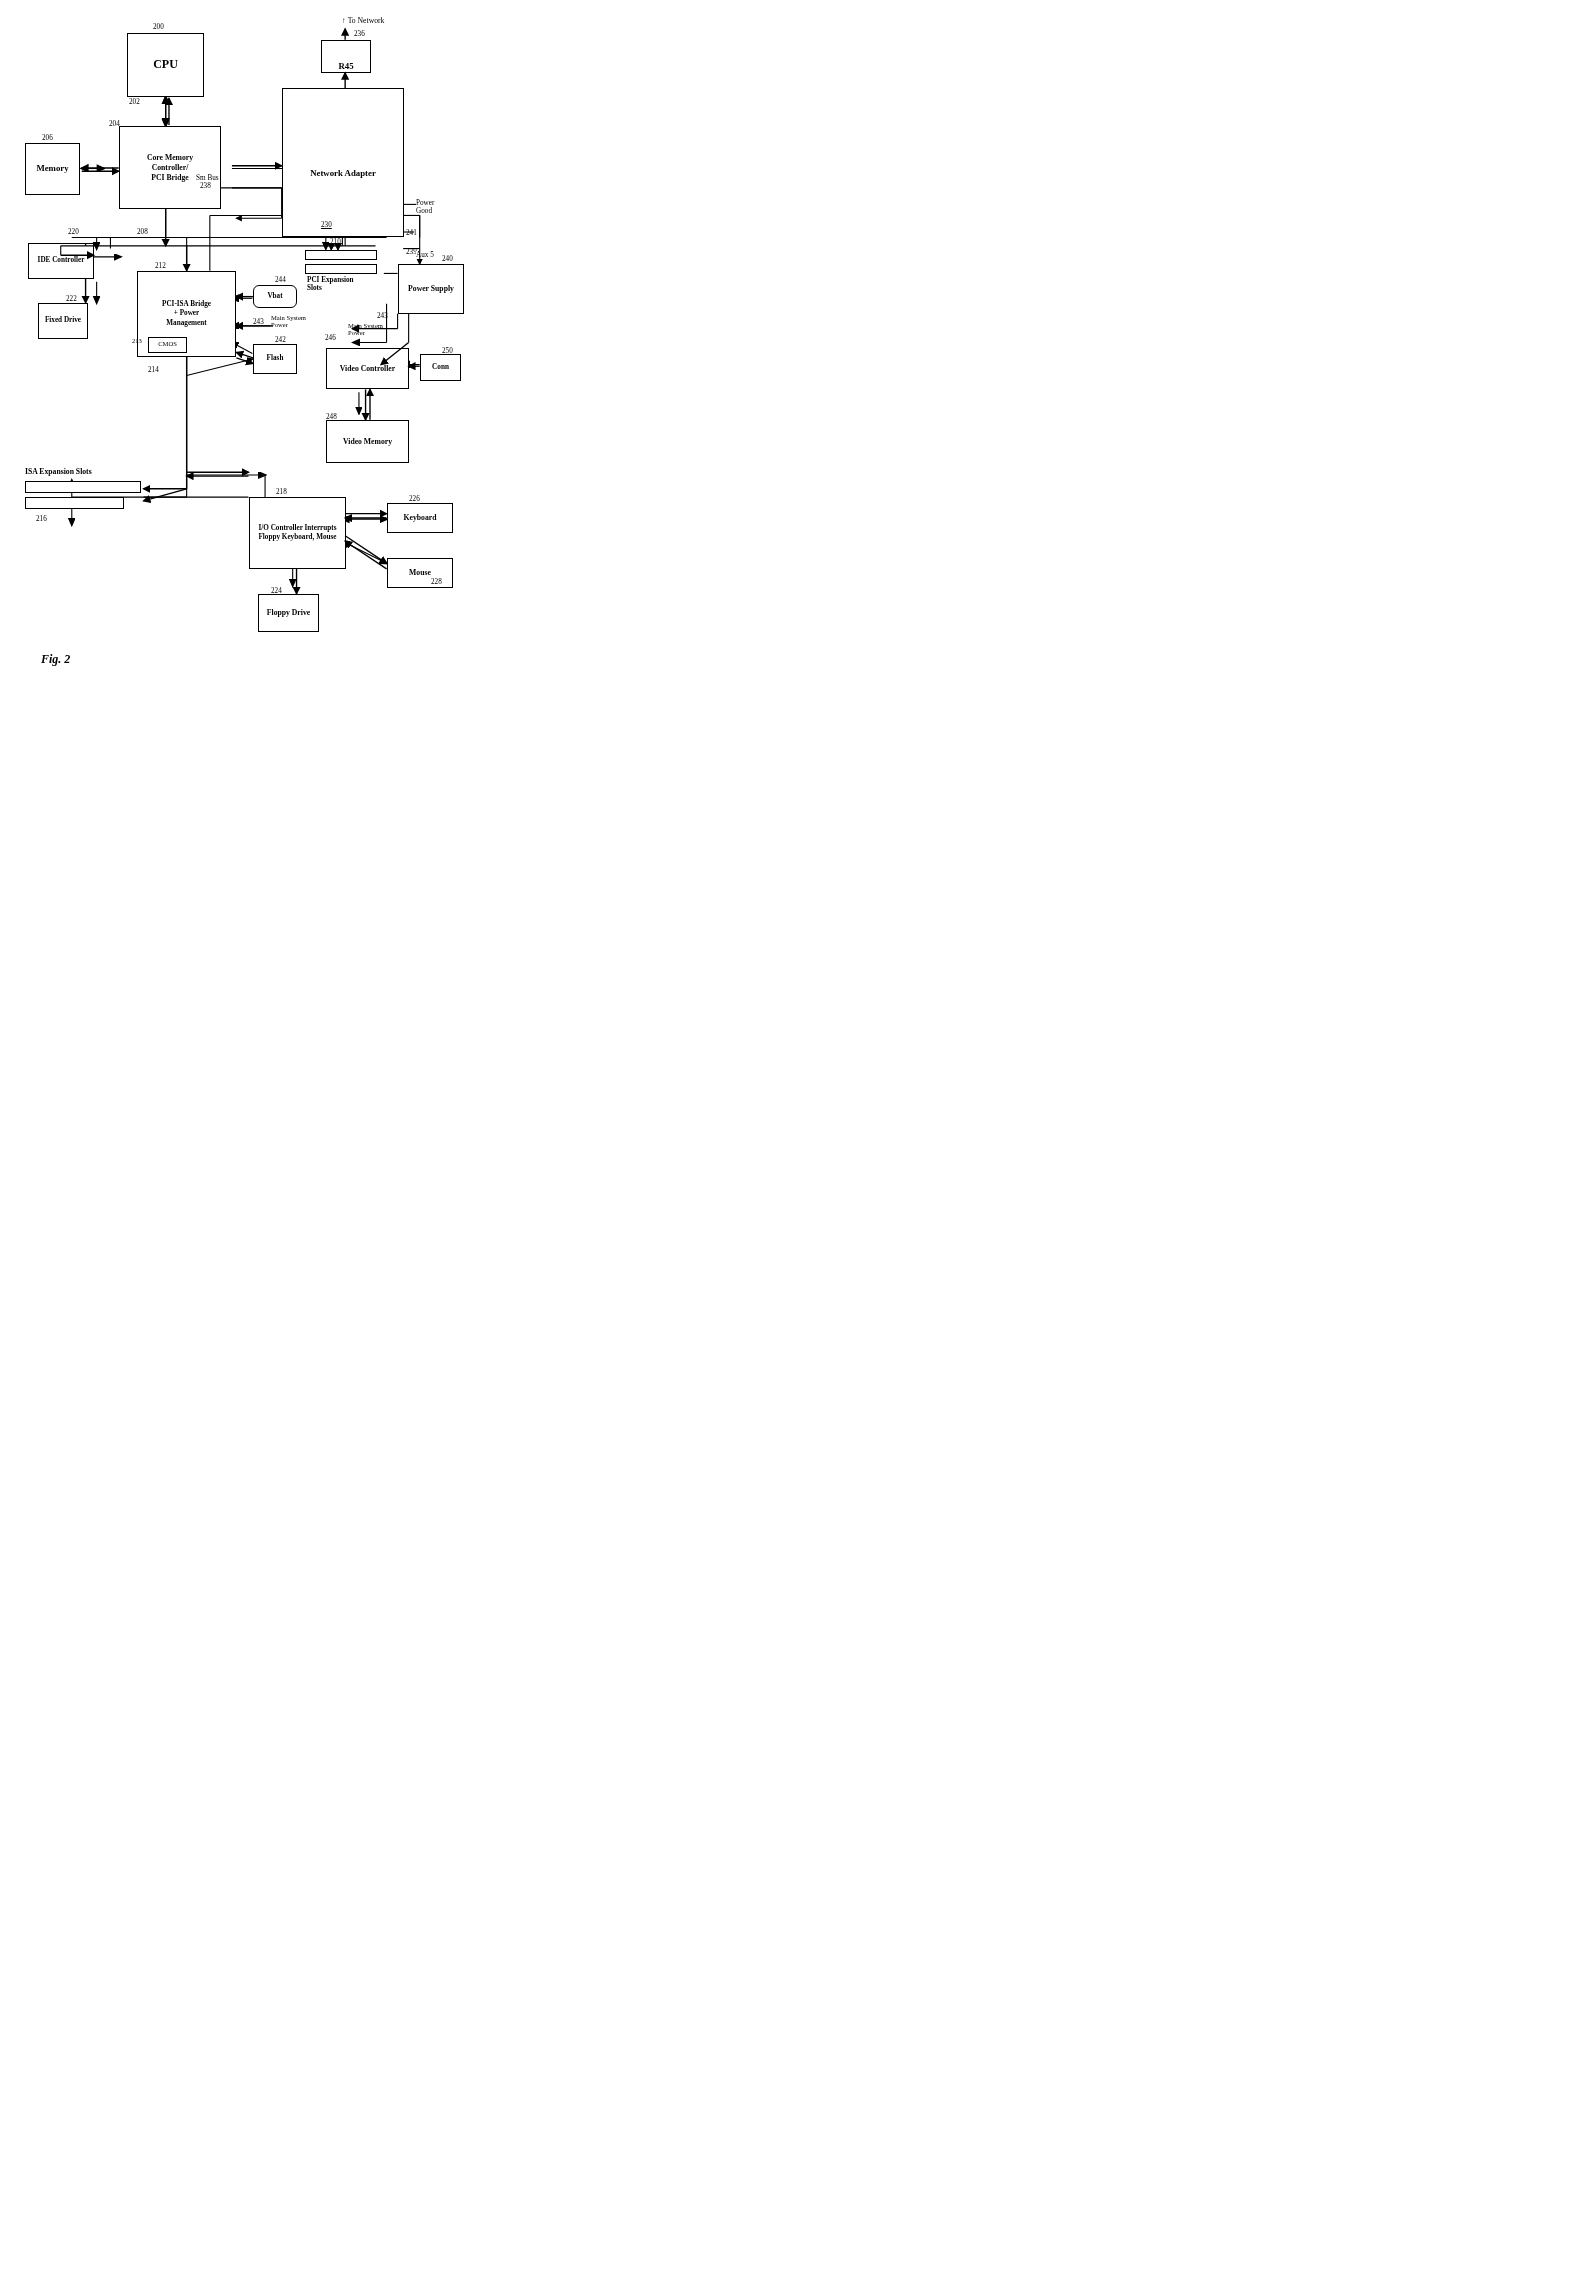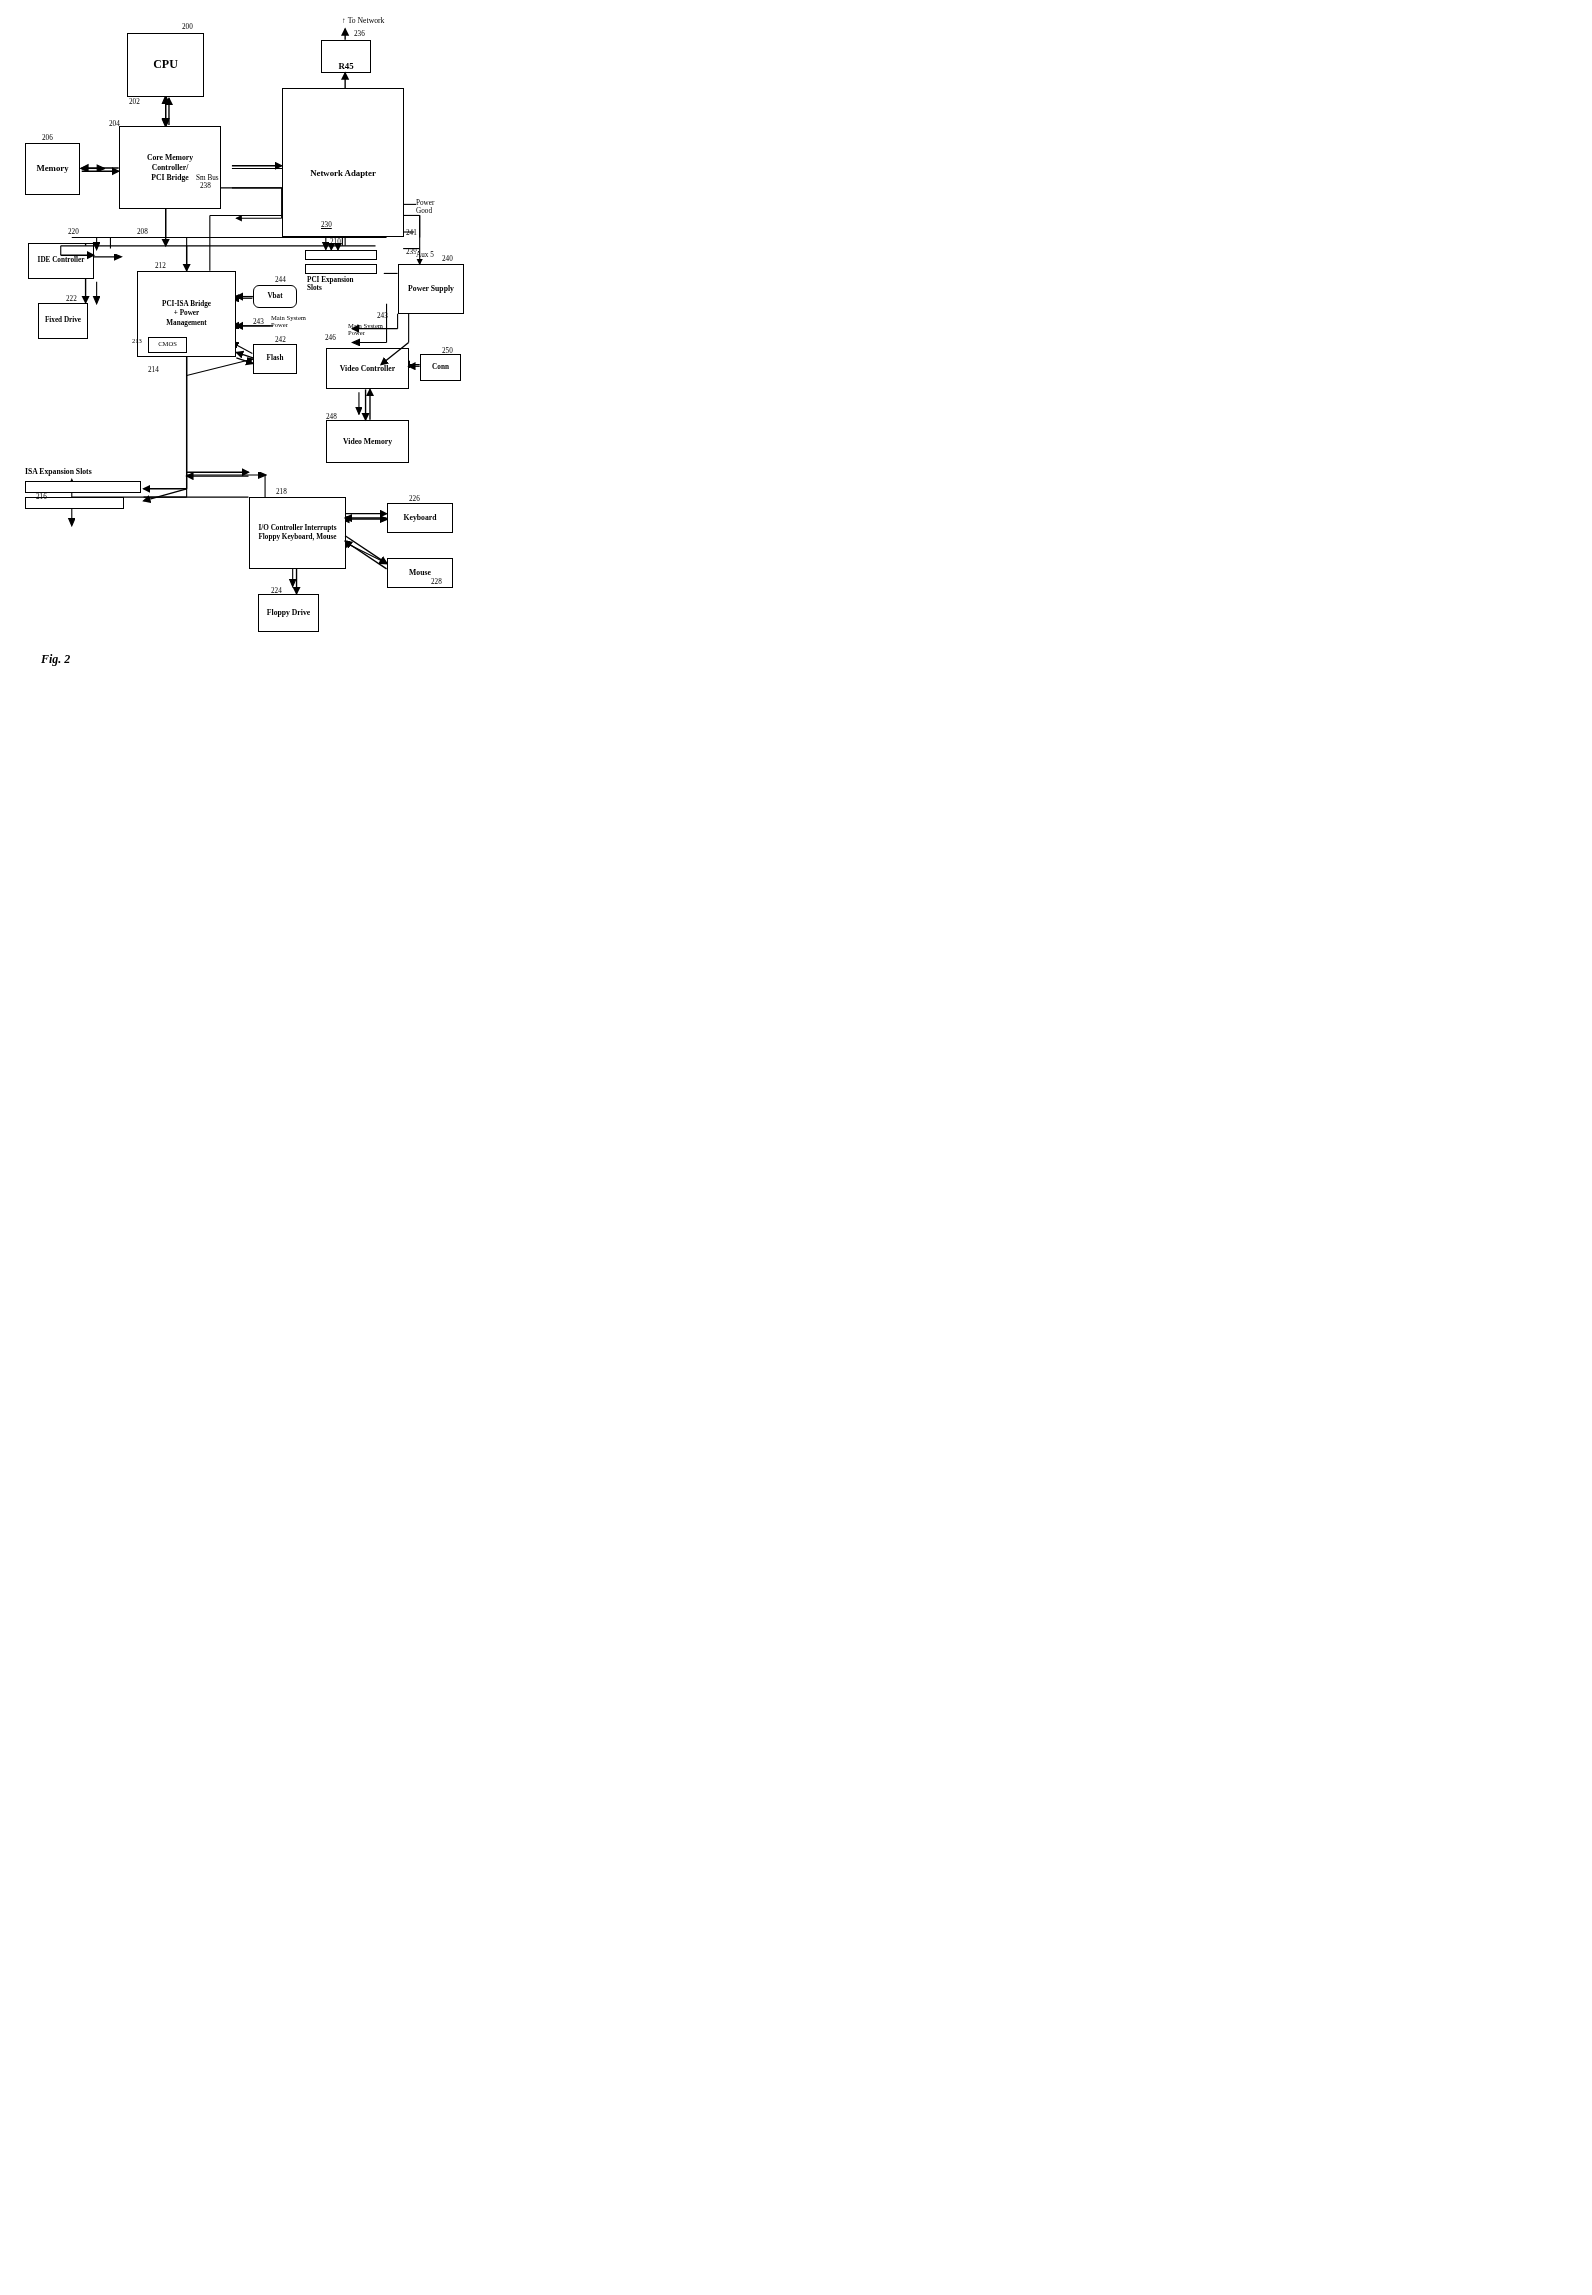--- a/index.html
+++ b/index.html
@@ -173,21 +173,21 @@
     <line x1="620" y1="980" x2="700" y2="1020" marker-end="url(#arrow)" marker-start="url(#arrow-rev)"></line>
 
     <line x1="530" y1="1010" x2="530" y2="1060" marker-end="url(#arrow)"></line>
 
     <line x1="338" y1="860" x2="338" y2="860"></line>
   </svg>
 
   <div class="box" style="left:127px; top:33px; width:77px; height:64px; font-size:12px;">
     <span>CPU</span>
   </div>
-  <span class="ref-num" style="left:182px; top:23px;">200</span>
+  <span class="ref-num" style="left:153px; top:23px;">200</span>
   <span class="ref-num" style="left:129px; top:98px;">202</span>
 
   <div class="box" style="left:119px; top:126px; width:102px; height:83px; font-size:7.7px;">
     <span>Core Memory<br>Controller/<br>PCI Bridge</span>
   </div>
   <span class="ref-num" style="left:109px; top:120px;">204</span>
 
   <div class="box" style="left:25px; top:143px; width:55px; height:52px; font-size:8.8px;">
     <span>Memory</span>
   </div>
@@ -280,21 +280,21 @@
 
   <div class="box" style="left:326px; top:420px; width:83px; height:43px; font-size:7.7px;">
     <span>Video
 Memory</span>
   </div>
   <span class="ref-num" style="left:326px; top:413px;">248</span>
 
   <div class="label" style="left:25px; top:467px; font-size:7.7px; font-weight:bold;">ISA Expansion Slots</div>
   <div class="slot-rect" style="left:25px; top:481px; width:116px;"></div>
   <div class="slot-rect" style="left:25px; top:497px; width:99px;"></div>
-  <span class="ref-num" style="left:36px; top:493px;">216</span>
+  <span class="ref-num" style="left:36px; top:515px;">216</span>
 
   <div class="box" style="left:249px; top:497px; width:97px; height:72px; font-size:7.2px;">
     <span>I/O Controller
 Interrupts
 Floppy
 Keyboard, Mouse</span>
   </div>
   <span class="ref-num" style="left:276px; top:488px;">218</span>
 
   <div class="box" style="left:387px; top:503px; width:66px; height:30px; font-size:7.7px;">

